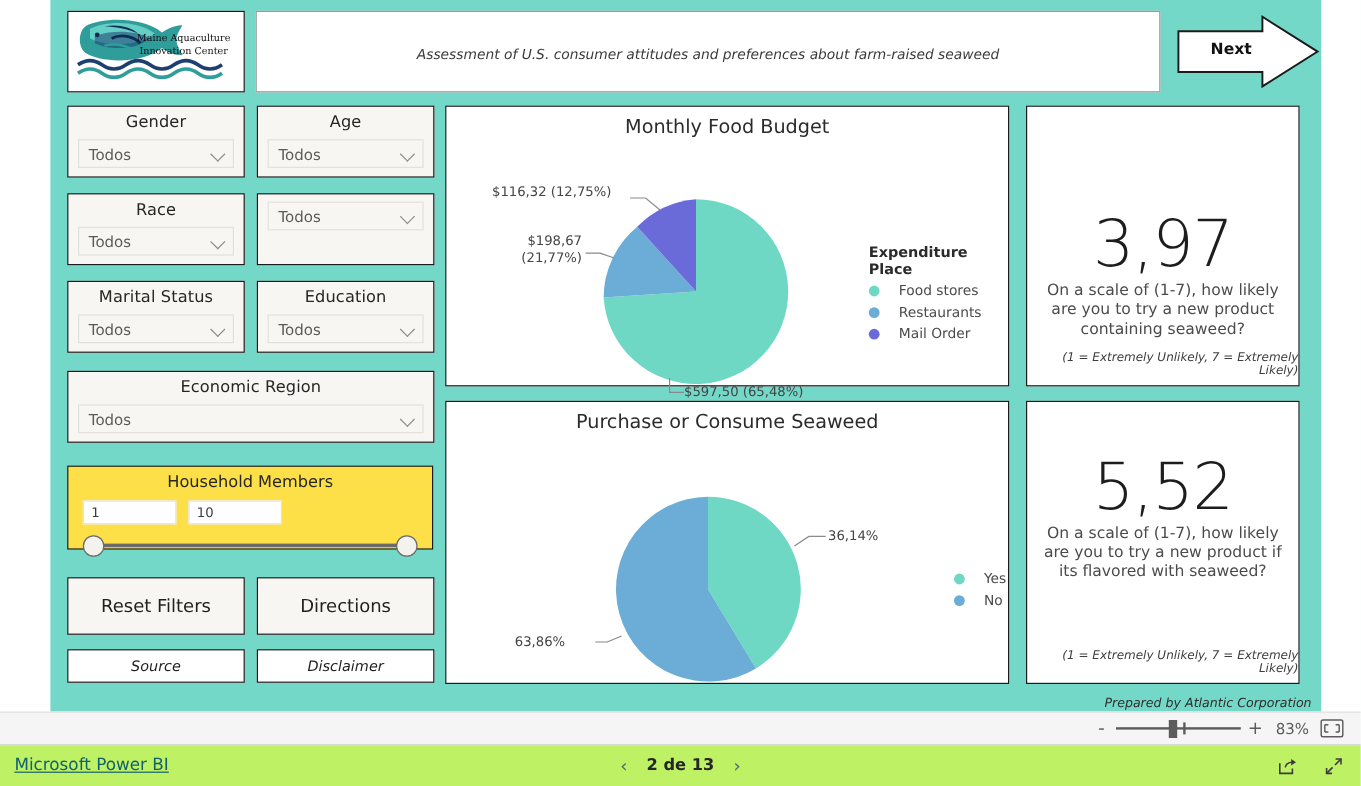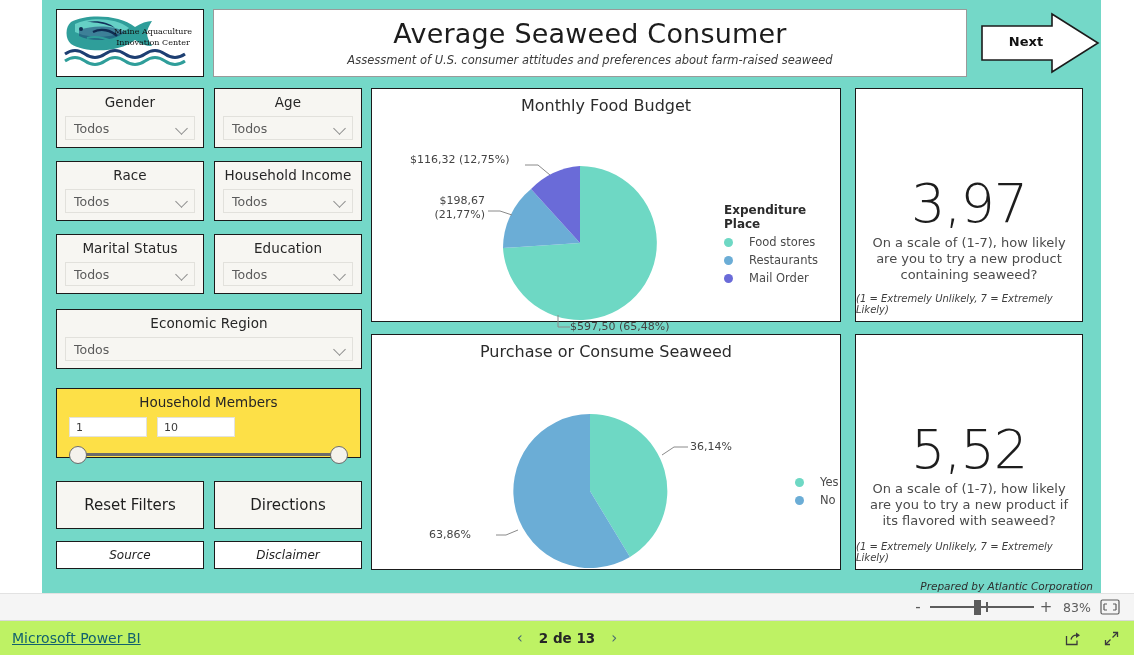--- a/index.html
+++ b/index.html
@@ -126,21 +126,21 @@
 
   
   .kpi-num {
     text-align: center; font-size: 54px; color: #1d1d1d; font-weight: 300;
     line-height: 1; letter-spacing: -1px;
   }
   .kpi-q {
     text-align: center; font-size: 13px; color: #4b4b4b; line-height: 1.22; padding: 4px 10px 0 10px;
   }
   .kpi-foot {
-    position: absolute; left: 0; right: 0; bottom: 6px; text-align: left;
+    position: absolute; left: 0; right: 0; bottom: 6px; text-align: right;
     font-size: 10px; font-style: italic; color: #3d3d3d;
   }
 
   .prepared {
     position: absolute; right: 8px; bottom: 1px;
     font-size: 10.5px; font-style: italic; color: #2e2e2e;
   }
 
   
   #zoombar {
@@ -191,21 +191,20 @@
           <path d="M30 28 C38 26, 48 28, 56 32" stroke="#2f9e9a" stroke-width="2" fill="none"></path>
         </g>
         <path d="M8 44 q10 -7 20 0 t20 0 t20 0 t20 0 t20 0 t20 0" stroke="#1d3f72" stroke-width="3" fill="none"></path>
         <path d="M8 51 q10 -7 20 0 t20 0 t20 0 t20 0 t20 0 t20 0" stroke="#2f9e9a" stroke-width="3" fill="none"></path>
         <text x="96" y="24" font-family="'DejaVu Serif',serif" font-size="8" fill="#111" text-anchor="middle">Maine Aquaculture</text>
         <text x="96" y="35" font-family="'DejaVu Serif',serif" font-size="8" fill="#111" text-anchor="middle">Innovation Center</text>
       </svg>
     </div>
 
     <div class="title-box">
-      <div class="title-main">Average Seaweed Consumer</div>
       <div class="title-sub">Assessment of U.S. consumer attitudes and preferences about farm-raised seaweed</div>
     </div>
 
     <div class="next-btn">
       <svg width="120" height="62" viewBox="0 0 120 62">
         <polygon points="2,14 72,14 72,2 118,31 72,60 72,48 2,48" fill="#ffffff" stroke="#1b1b1b" stroke-width="1.6"></polygon>
       </svg>
       <div class="next-label">Next</div>
     </div>
 
@@ -227,21 +226,20 @@
 
     <div class="slicer" style="left:14px; top:161px; width:148px; height:60px;">
       <div class="s-title">Race</div>
       <div class="s-drop">
         <span class="s-val">Todos</span>
         <span class="chev"></span>
       </div>
     </div>
 
     <div class="slicer" style="left:172px; top:161px; width:148px; height:60px;">
-      <div class="s-title">Household Income</div>
       <div class="s-drop">
         <span class="s-val">Todos</span>
         <span class="chev"></span>
       </div>
     </div>
 
     <div class="slicer" style="left:14px; top:234px; width:148px; height:60px;">
       <div class="s-title">Marital Status</div>
       <div class="s-drop">
         <span class="s-val">Todos</span>
@@ -358,21 +356,21 @@
       </div>
     </div>
 
     <div class="card" style="left:813px; top:88px; width:228px; height:234px;">
       <div class="kpi-num" style="margin-top:88px;">3,97</div>
       <div class="kpi-q">On a scale of (1-7), how likely are you to try a new product containing seaweed?</div>
       <div class="kpi-foot">(1 = Extremely Unlikely, 7 = Extremely Likely)</div>
     </div>
 
     <div class="card" style="left:813px; top:334px; width:228px; height:236px;">
-      <div class="kpi-num" style="margin-top:88px;">5,52</div>
+      <div class="kpi-num" style="margin-top:44px;">5,52</div>
       <div class="kpi-q">On a scale of (1-7), how likely are you to try a new product if its flavored with seaweed?</div>
       <div class="kpi-foot">(1 = Extremely Unlikely, 7 = Extremely Likely)</div>
     </div>
 
     <div class="prepared">Prepared by Atlantic Corporation</div>
   </div>
 
   <div id="zoombar">
     <span class="zm-minus">-</span>
     <div class="zm-track">

